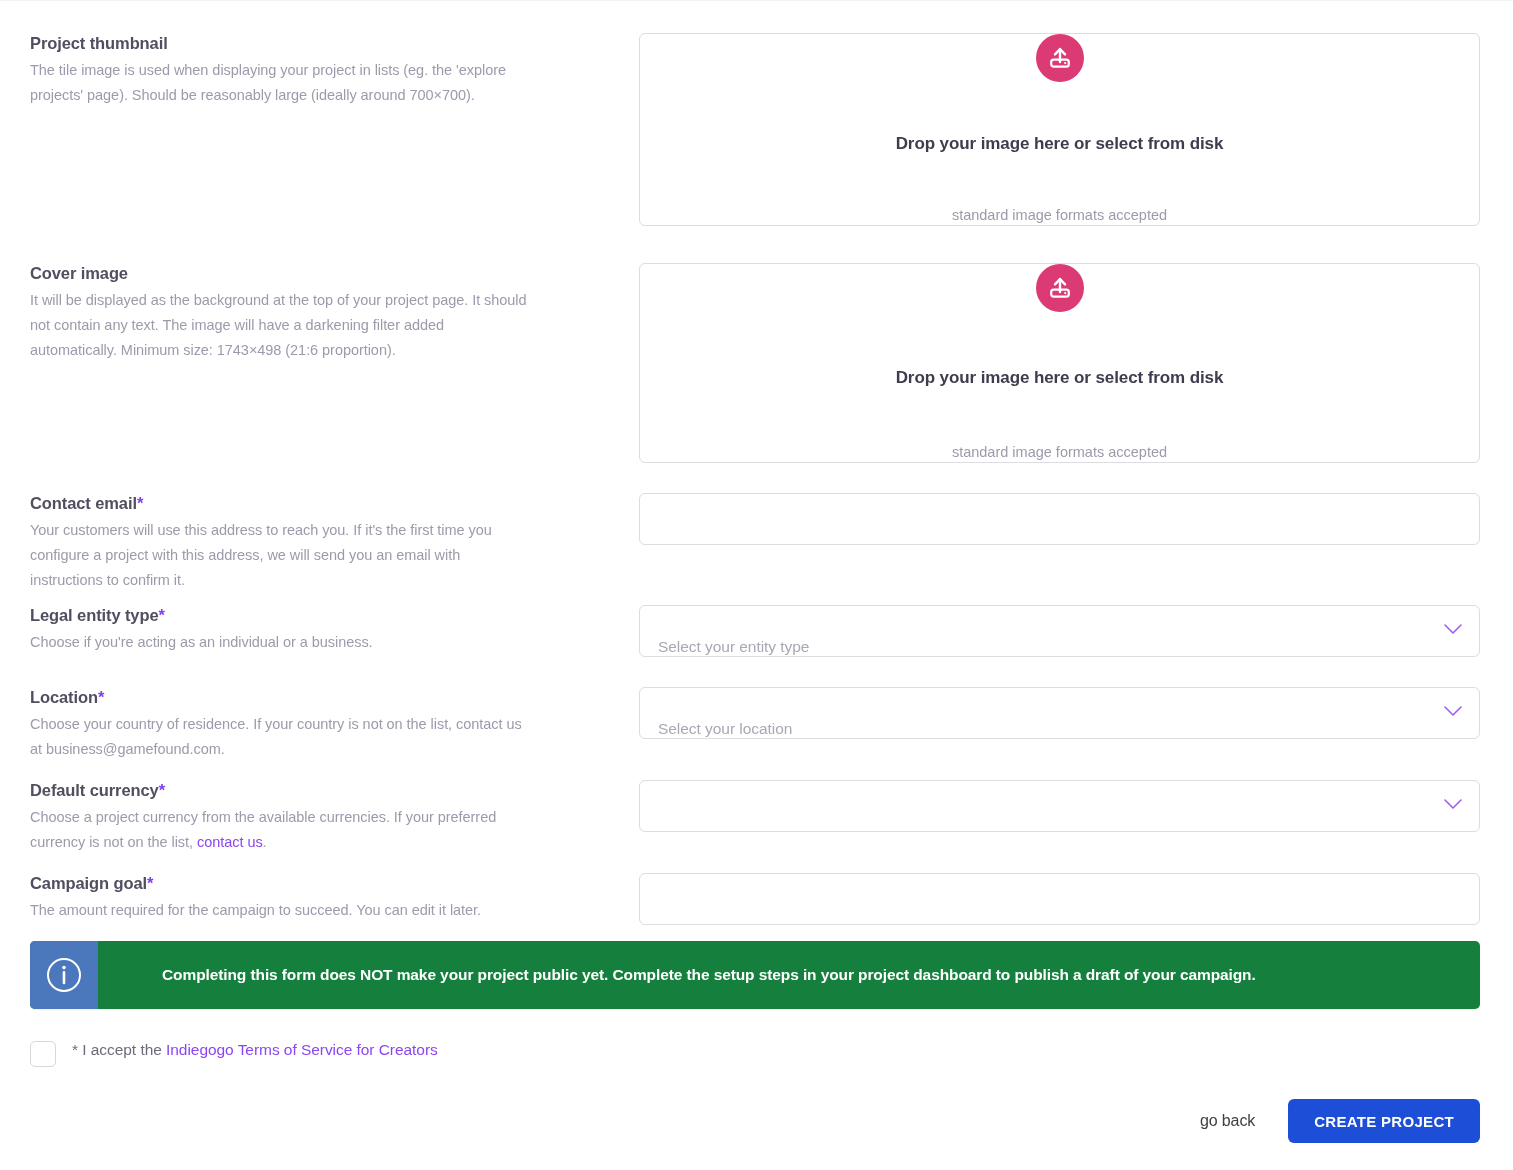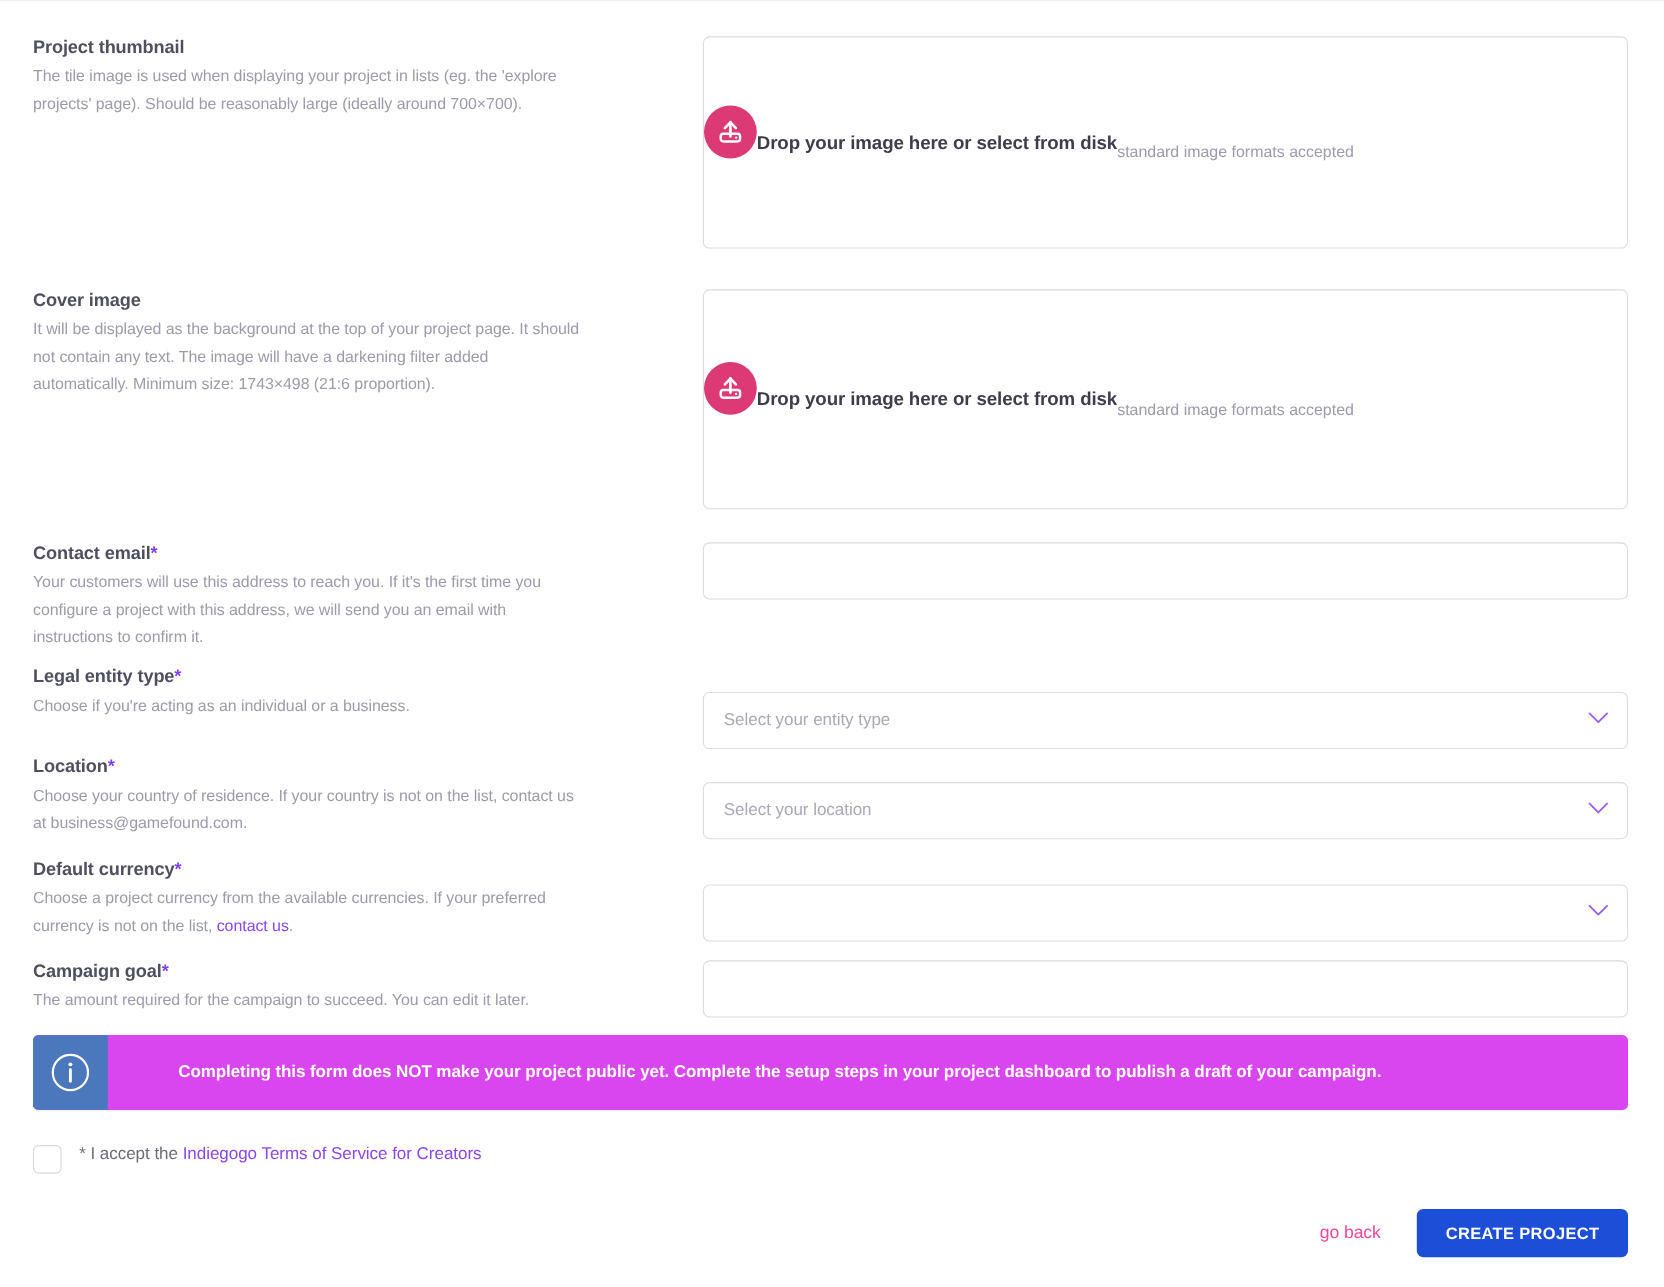--- a/index.html
+++ b/index.html
@@ -62,23 +62,23 @@
     color: #8b46f0;
     text-decoration: none;
   }
 
   
   .dropzone {
     border: 1px solid #dcdce1;
     border-radius: 6px;
     background: #fff;
     display: flex;
-    flex-direction: row;
-    align-items: center;
-    justify-content: flex-start;
+    flex-direction: column;
+    align-items: center;
+    justify-content: space-between;
     cursor: pointer;
   }
   .dz-icon {
     width: 48px;
     height: 48px;
     border-radius: 50%;
     background: #dc3a74;
     display: flex;
     align-items: center;
     justify-content: center;
@@ -118,24 +118,23 @@
     width: 841px;
     height: 52px;
   }
   .select-box {
     width: 841px;
     height: 52px;
     border: 1px solid #dcdce1;
     border-radius: 6px;
     background: #fff;
     display: flex;
-    align-items: center;
+    align-items: flex-end;
     padding: 0 18px;
     cursor: pointer;
-    margin-top: 24px;
   }
   .select-value {
     font-size: 15.5px;
     color: #a8a8b6;
     letter-spacing: -0.05px;
   }
   .chev {
     position: absolute;
     right: 16px;
     top: 50%;
@@ -144,21 +143,21 @@
   }
 
   
   .info-banner {
     position: absolute;
     left: 30px;
     top: 940px;
     width: 1450px;
     height: 68px;
     border-radius: 5px;
-    background: #d946ef;
+    background: #15803d;
     display: flex;
     align-items: center;
     overflow: hidden;
     box-shadow: 0 1px 2px rgba(0,0,0,0.07);
   }
   .info-icon-box {
     width: 68px;
     height: 68px;
     background: #4b77bd;
     display: flex;
@@ -206,21 +205,21 @@
   
   .footer {
     position: absolute;
     right: 33px;
     top: 1098px;
     display: flex;
     align-items: center;
   }
   .go-back {
     font-size: 16px;
-    color: #ec4899;
+    color: #404040;
     text-decoration: none;
     margin-right: 33px;
     cursor: pointer;
     letter-spacing: -0.1px;
   }
   .create-btn {
     background: #1d4ed8;
     color: #fff;
     border: none;
     border-radius: 6px;

